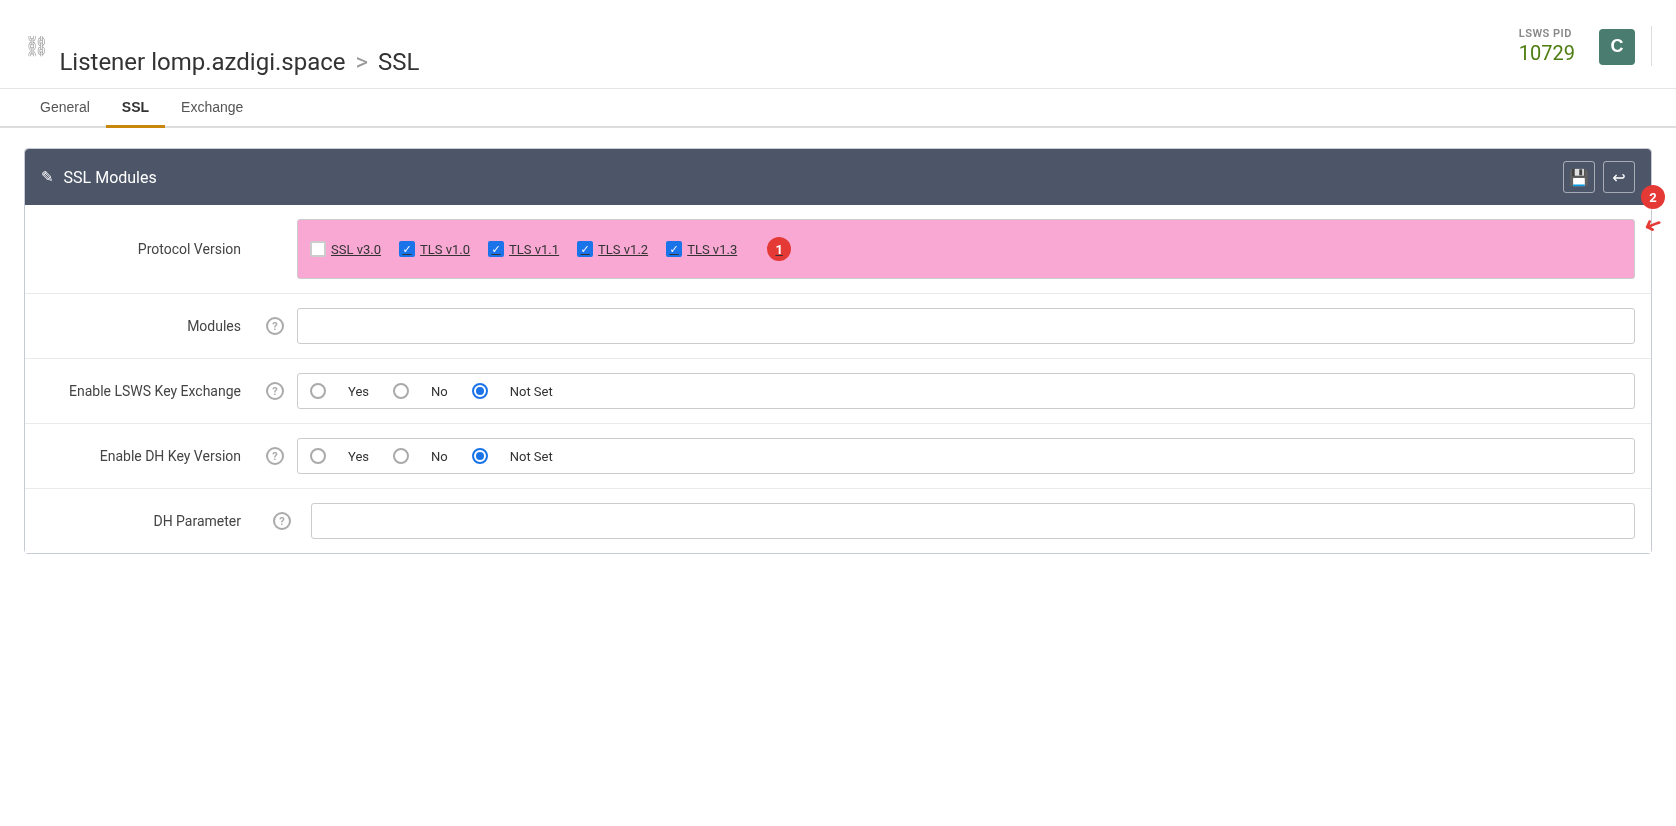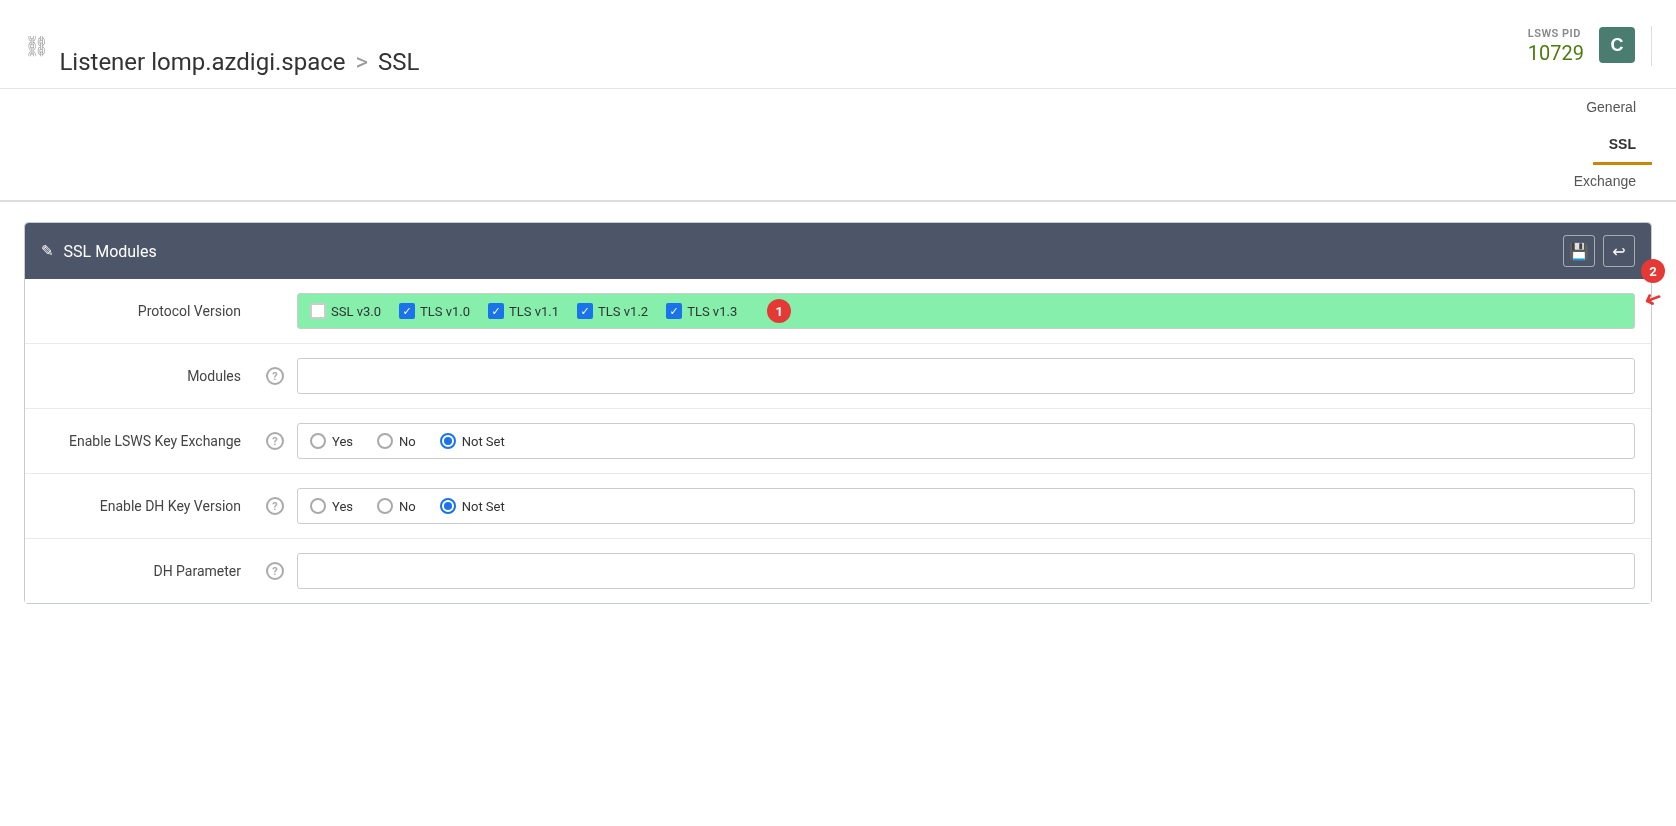--- a/index.html
+++ b/index.html
@@ -37,22 +37,22 @@
       color: #999;
       font-size: 20px;
     }
     .header-right {
       display: flex;
       align-items: center;
       gap: 16px;
     }
     .stat-block {
       display: flex;
-      align-items: flex-start;
-      gap: 15px;
+      align-items: flex-end;
+      gap: 24px;
       font-size: 13px;
       color: #666;
     }
     .stat-label {
       font-size: 11px;
       font-weight: 600;
       color: #888;
       text-transform: uppercase;
       letter-spacing: 0.5px;
       display: block;
@@ -85,21 +85,20 @@
       background: #ddd;
     }
 
     
     .tabs-bar {
       display: flex;
       align-items: flex-end;
       padding: 0 24px;
       border-bottom: 2px solid #ddd;
       margin-bottom: 20px;
-      flex-direction: column;
     }
     .tab {
       padding: 10px 16px;
       cursor: pointer;
       font-size: 14px;
       color: #555;
       border-bottom: 3px solid transparent;
       margin-bottom: -2px;
       text-decoration: none;
       background: none;
@@ -166,20 +165,21 @@
     }
     .form-row {
       display: flex;
       align-items: center;
       padding: 14px 16px;
       border-bottom: 1px solid #e8eaed;
       min-height: 60px;
     }
     .form-row:last-child {
       border-bottom: none;
+      gap: 7px;
     }
     .form-label {
       width: 220px;
       min-width: 220px;
       text-align: right;
       padding-right: 20px;
       font-size: 14px;
       color: #444;
     }
     .form-help-icon {
@@ -223,23 +223,24 @@
     }
 
     
     .proto-area {
       flex: 1;
       display: flex;
       align-items: center;
       border: 1px solid #ccc;
       border-radius: 3px;
       min-height: 36px;
-      padding: 5px 12px;
-      background: #86efac;
+      padding: 17px 12px;
+      background: #f9a8d4;
       gap: 18px;
+      text-decoration: underline;
     }
     .proto-item {
       display: flex;
       align-items: center;
       gap: 5px;
       font-size: 13px;
       white-space: nowrap;
     }
     .checkbox-custom {
       width: 16px;
@@ -268,21 +269,21 @@
       border: 1px solid #ccc;
       border-radius: 3px;
       min-height: 36px;
       padding: 4px 12px;
       background: #fff;
       gap: 24px;
     }
     .radio-item {
       display: flex;
       align-items: center;
-      gap: 6px;
+      gap: 22px;
       font-size: 13px;
       cursor: pointer;
     }
     .radio-outer {
       width: 16px;
       height: 16px;
       border-radius: 50%;
       border: 2px solid #aaa;
       display: inline-flex;
       align-items: center;

